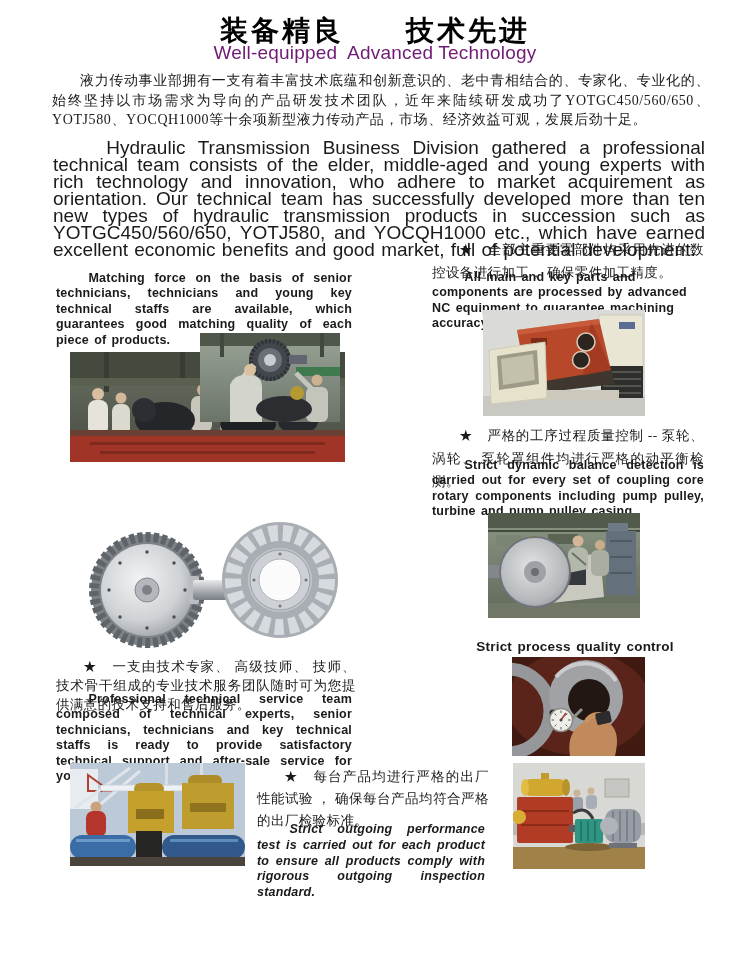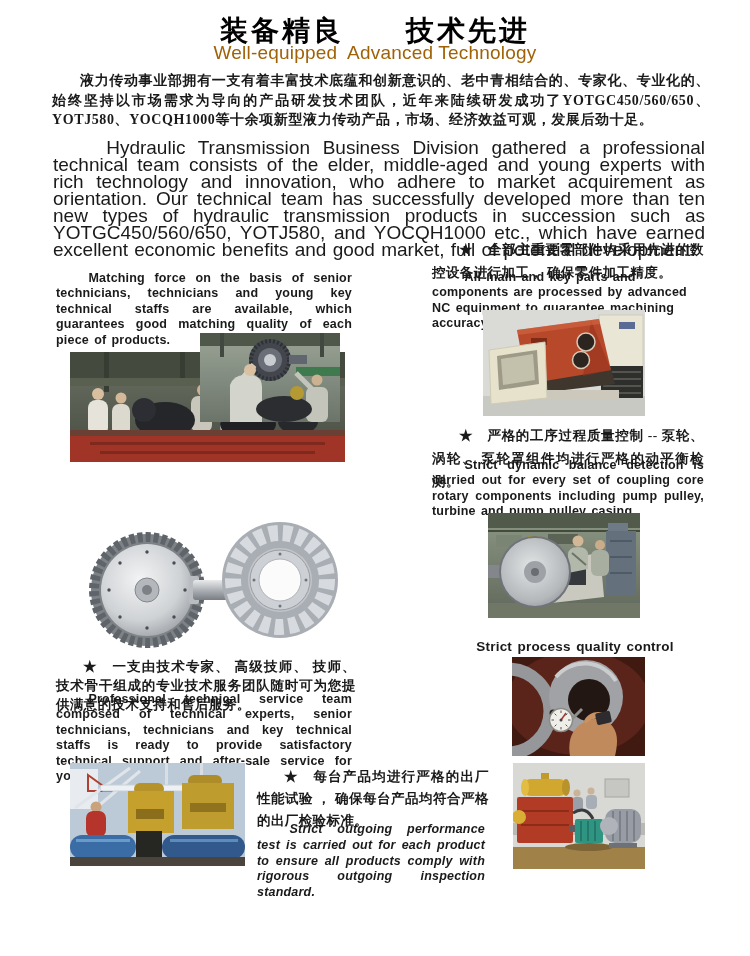--- a/index.html
+++ b/index.html
@@ -1,22 +1,22 @@
 <!DOCTYPE html>
 <html><head>
 <meta charset="utf-8">
 <style>
   html,body{margin:0;padding:0;background:#ffffff;}
   .page{position:relative;width:750px;height:956px;background:#ffffff;overflow:hidden;
         font-family:"Liberation Sans","DejaVu Sans",sans-serif;color:#1a1a1a;}
   .abs{position:absolute;}
-  .cn{font-family:"Liberation Serif","DejaVu Serif",serif;font-weight:bold;}
+  .cn{font-family:"Liberation Serif","DejaVu Serif",serif;}
   .just{text-align:justify;text-justify:inter-ideograph;}
   .title{font-size:28px;font-weight:bold;letter-spacing:3px;color:#000;text-align:center;white-space:pre;}
-  .subtitle{font-size:19px;letter-spacing:.2px;color:#a16207;text-align:center;white-space:pre;}
+  .subtitle{font-size:19px;letter-spacing:.2px;color:#701a75;text-align:center;white-space:pre;}
   .intro-cn{font-size:14px;line-height:19.5px;letter-spacing:.6px;text-indent:2em;}
   .intro-en{font-size:19px;line-height:17px;text-indent:2.8em;word-spacing:1px;}
   .item-cn{font-size:13.5px;letter-spacing:.4px;text-indent:2em;}
   .item-en{font-size:12.5px;font-weight:bold;letter-spacing:.2px;word-spacing:1.5px;text-indent:2.6em;}
   .lh19{line-height:19px;} .lh23{line-height:23px;} .lh22{line-height:22px;}
   .lh15{line-height:15.4px;} .lh16{line-height:15.8px;}
   .center{text-align:center;text-indent:0;}
   svg{display:block;}
 </style>
 </head>

